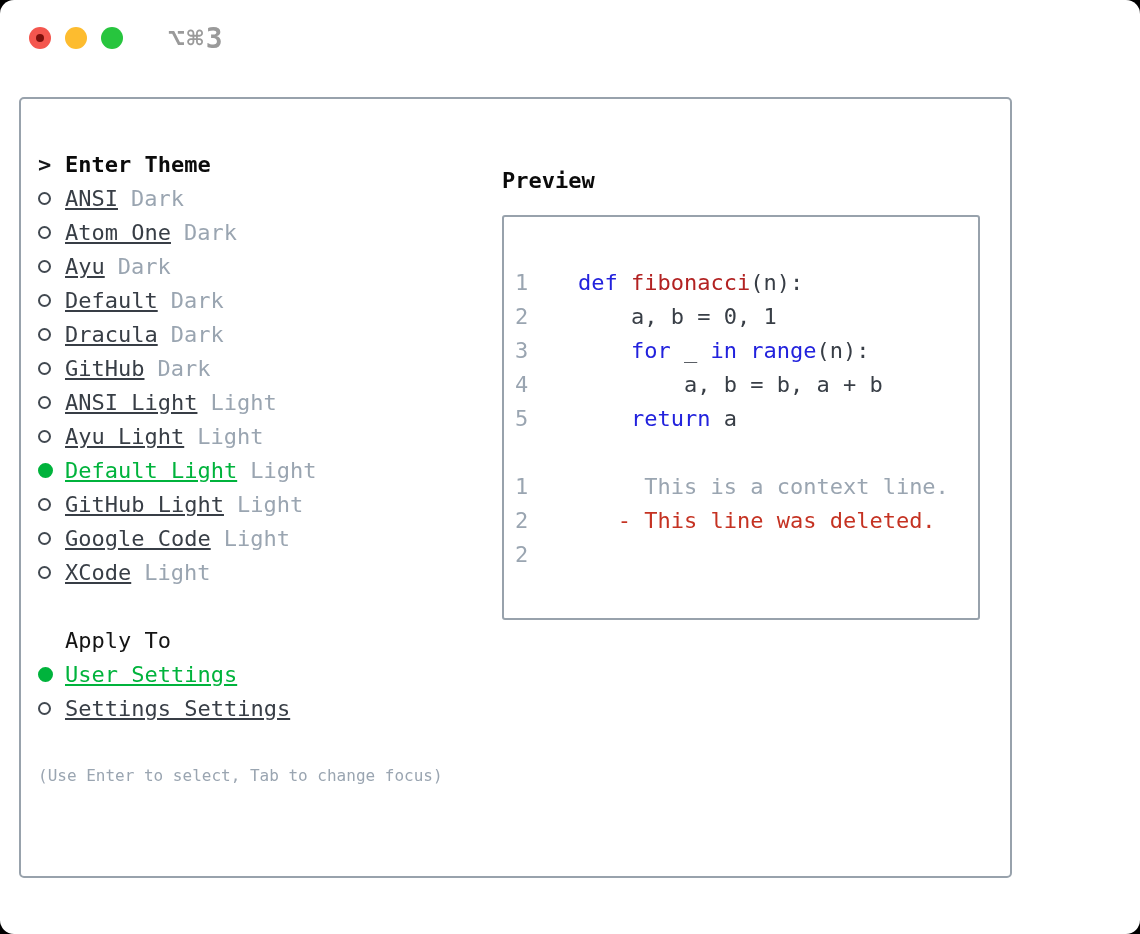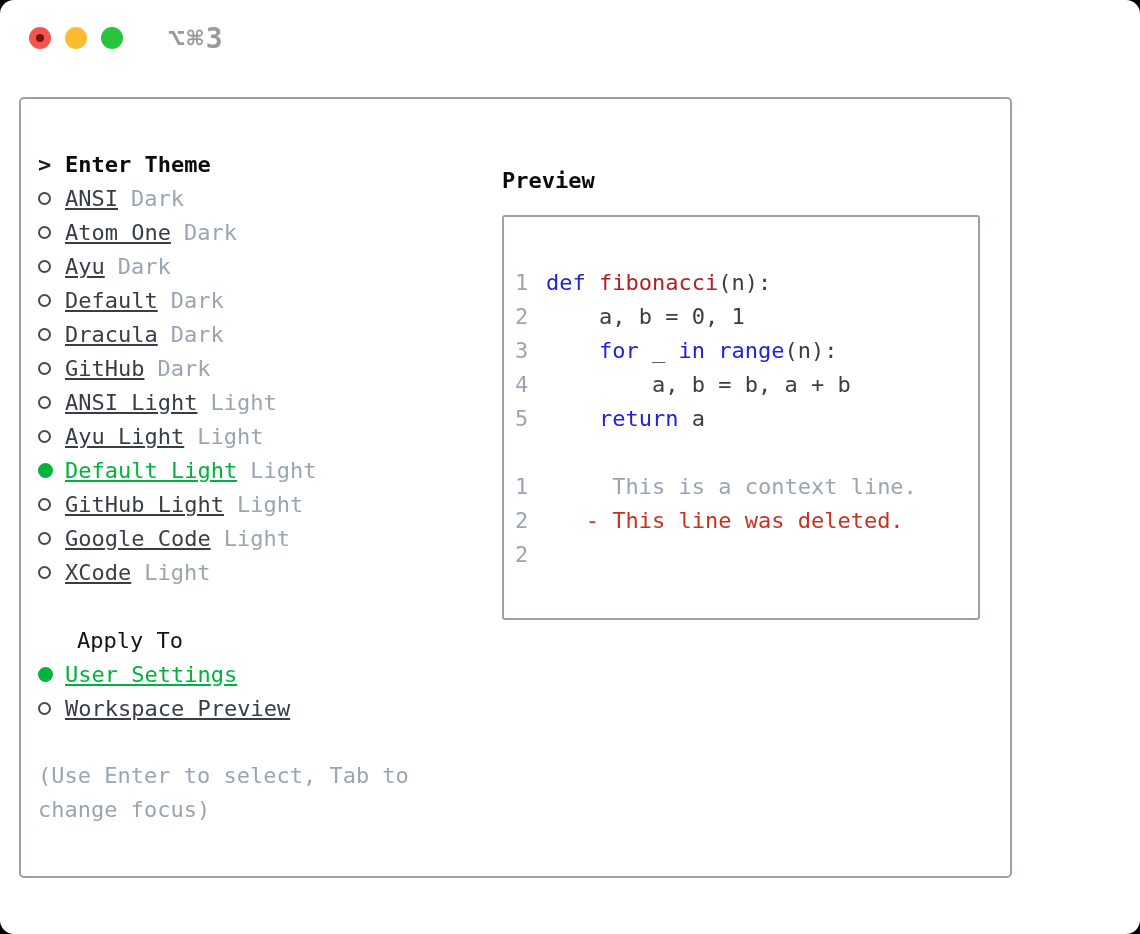--- a/index.html
+++ b/index.html
@@ -27,36 +27,36 @@
   }
   .left-col  { position:absolute; left:17px; top:48px; width:412px; }
   .right-col { position:absolute; left:481px; top:64px; }
 
   .row { height:34px; display:flex; align-items:center; font-size:22px; color:var(--text); }
   .marker { width:27px; flex:none; display:flex; align-items:center; }
   .caret { font-weight:bold; color:#16181b; font-size:22px; }
   .circle { width:13px; height:13px; border:2px solid #424951; border-radius:50%; box-sizing:border-box; }
   .circle.sel { width:15px; height:15px; background:var(--green); border-color:var(--green); }
   .header-text { font-weight:bold; color:var(--header); white-space:pre; }
-  .subheader-text { color:#141414; white-space:pre;margin-left:12px; }
+  .subheader-text { color:#141414; white-space:pre; }
   .name { white-space:pre;text-decoration:underline; }
   .name.green { color:var(--green); }
   .variant { color:var(--muted); margin-left:13px; white-space:pre; }
-  .help { margin:34px 0 0 0; font-size:22px; line-height:34px; color:var(--muted); width:412px; }
+  .help { margin:34px 0 0 0; font-size:16px; line-height:34px; color:var(--muted); width:412px; }
   .spacer { height:34px; }
 
   
   .preview-box {
     width:478px; height:405px; margin-top:18px;
     border:2px solid var(--border); border-radius:3px; box-sizing:border-box;
     padding:48px 0 0 11px; overflow:hidden;
   }
   .pline { height:34px; display:flex; align-items:center; font-size:22px; }
   .lnum { width:14px; margin-right:17px; color:var(--muted); flex:none; text-align:left; }
-  .ptokens { white-space:pre; }
+  .ptokens { white-space:pre;margin-left:32px; }
   .tok.plain    { color:var(--text); }
   .tok.keyword  { color:var(--keyword); }
   .tok.function { color:var(--function); }
   .tok.context  { color:var(--muted); }
   .tok.deleted  { color:var(--deleted); }
   .tok.added    { color:var(--added); }
 </style>
 </head>
 <body>
 
@@ -179,21 +179,21 @@
   <div class="row">
     <span class="marker">
               <span class="circle sel"></span>
             </span>
     <span class="name green">User Settings</span>
   </div>
   <div class="row">
     <span class="marker">
               <span class="circle"></span>
             </span>
-    <span class="name">Workspace Preview</span>
+    <span class="name">Settings Settings</span>
   </div>
         </div>
 
       <p class="help">(Use Enter to select, Tab to change focus)</p>
     </div>
 
     <div class="right-col">
       <div class="row">
         <span class="header-text">Preview</span>
       </div>

